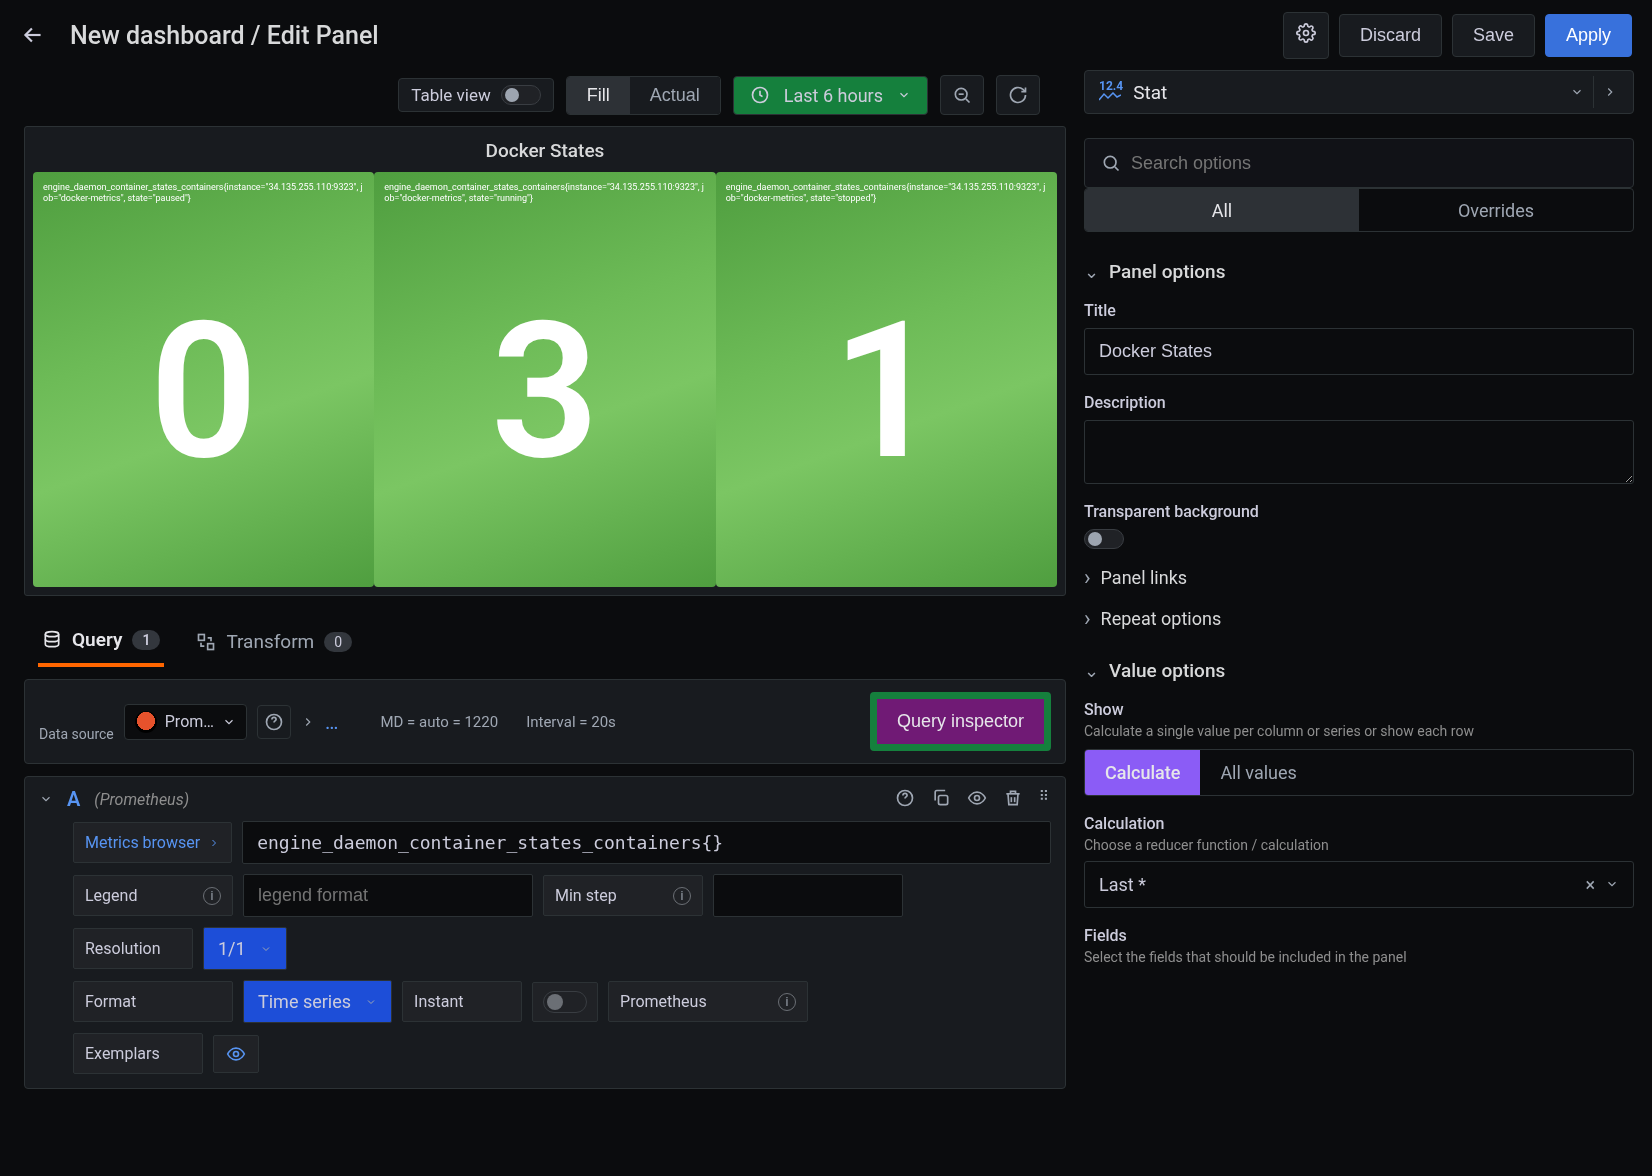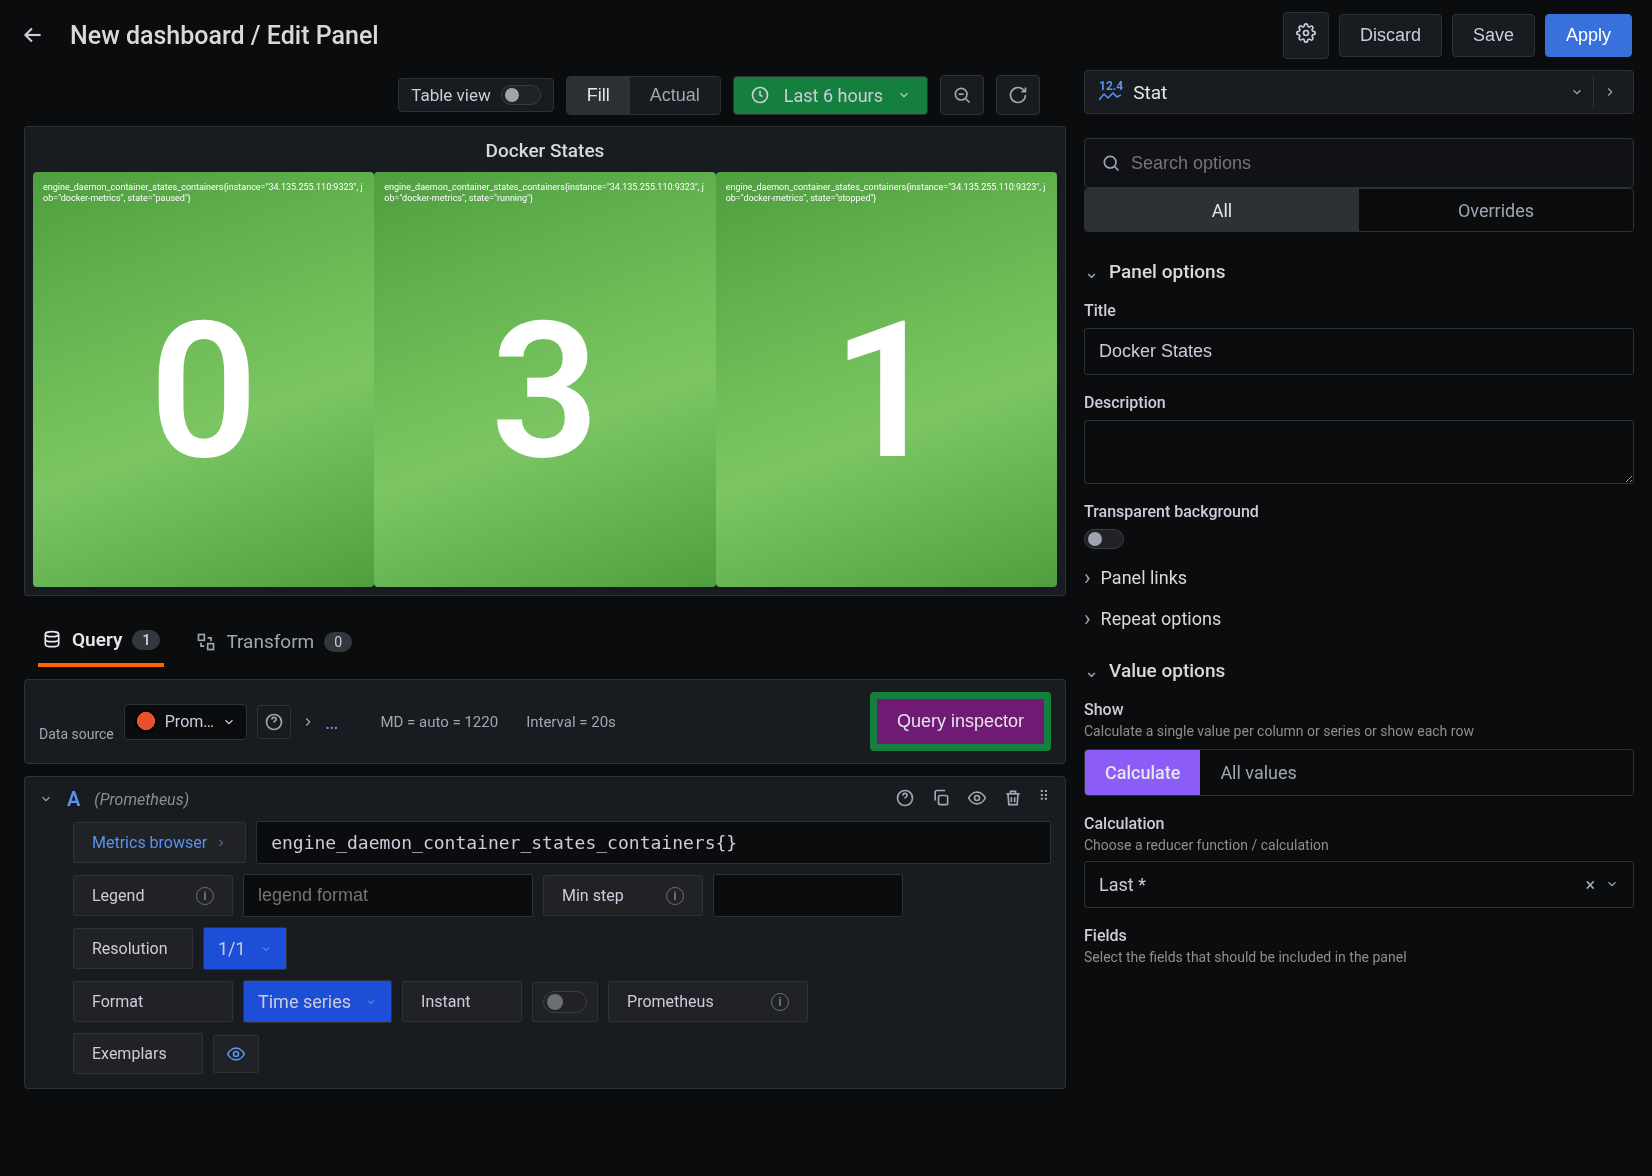--- a/index.html
+++ b/index.html
@@ -317,21 +317,21 @@
     color:#9fa7b3;
   }
   .q-header-icons span { cursor:pointer; }
 
   .q-body { padding: 0 14px 14px 48px; display:flex; flex-direction:column; gap:10px; }
   .row { display:flex; align-items:center; gap:10px; }
   .chip, .chip-label {
     background:#202226;
     border:1px solid #2c3235;
     border-radius:2px;
-    padding:10px 18px;
+    padding:10px 11px;
     font-size:16px;
     color:#ccccdc;
     display:flex; align-items:center; gap:8px;
   }
   .chip-label { min-width:120px; }
   .chip-blue { color:#5794f2; }
   .metric-input {
     font-family: ui-monospace, Menlo, Consolas, monospace;
     background:#0b0c0e;
     border:1px solid #2c3235;

